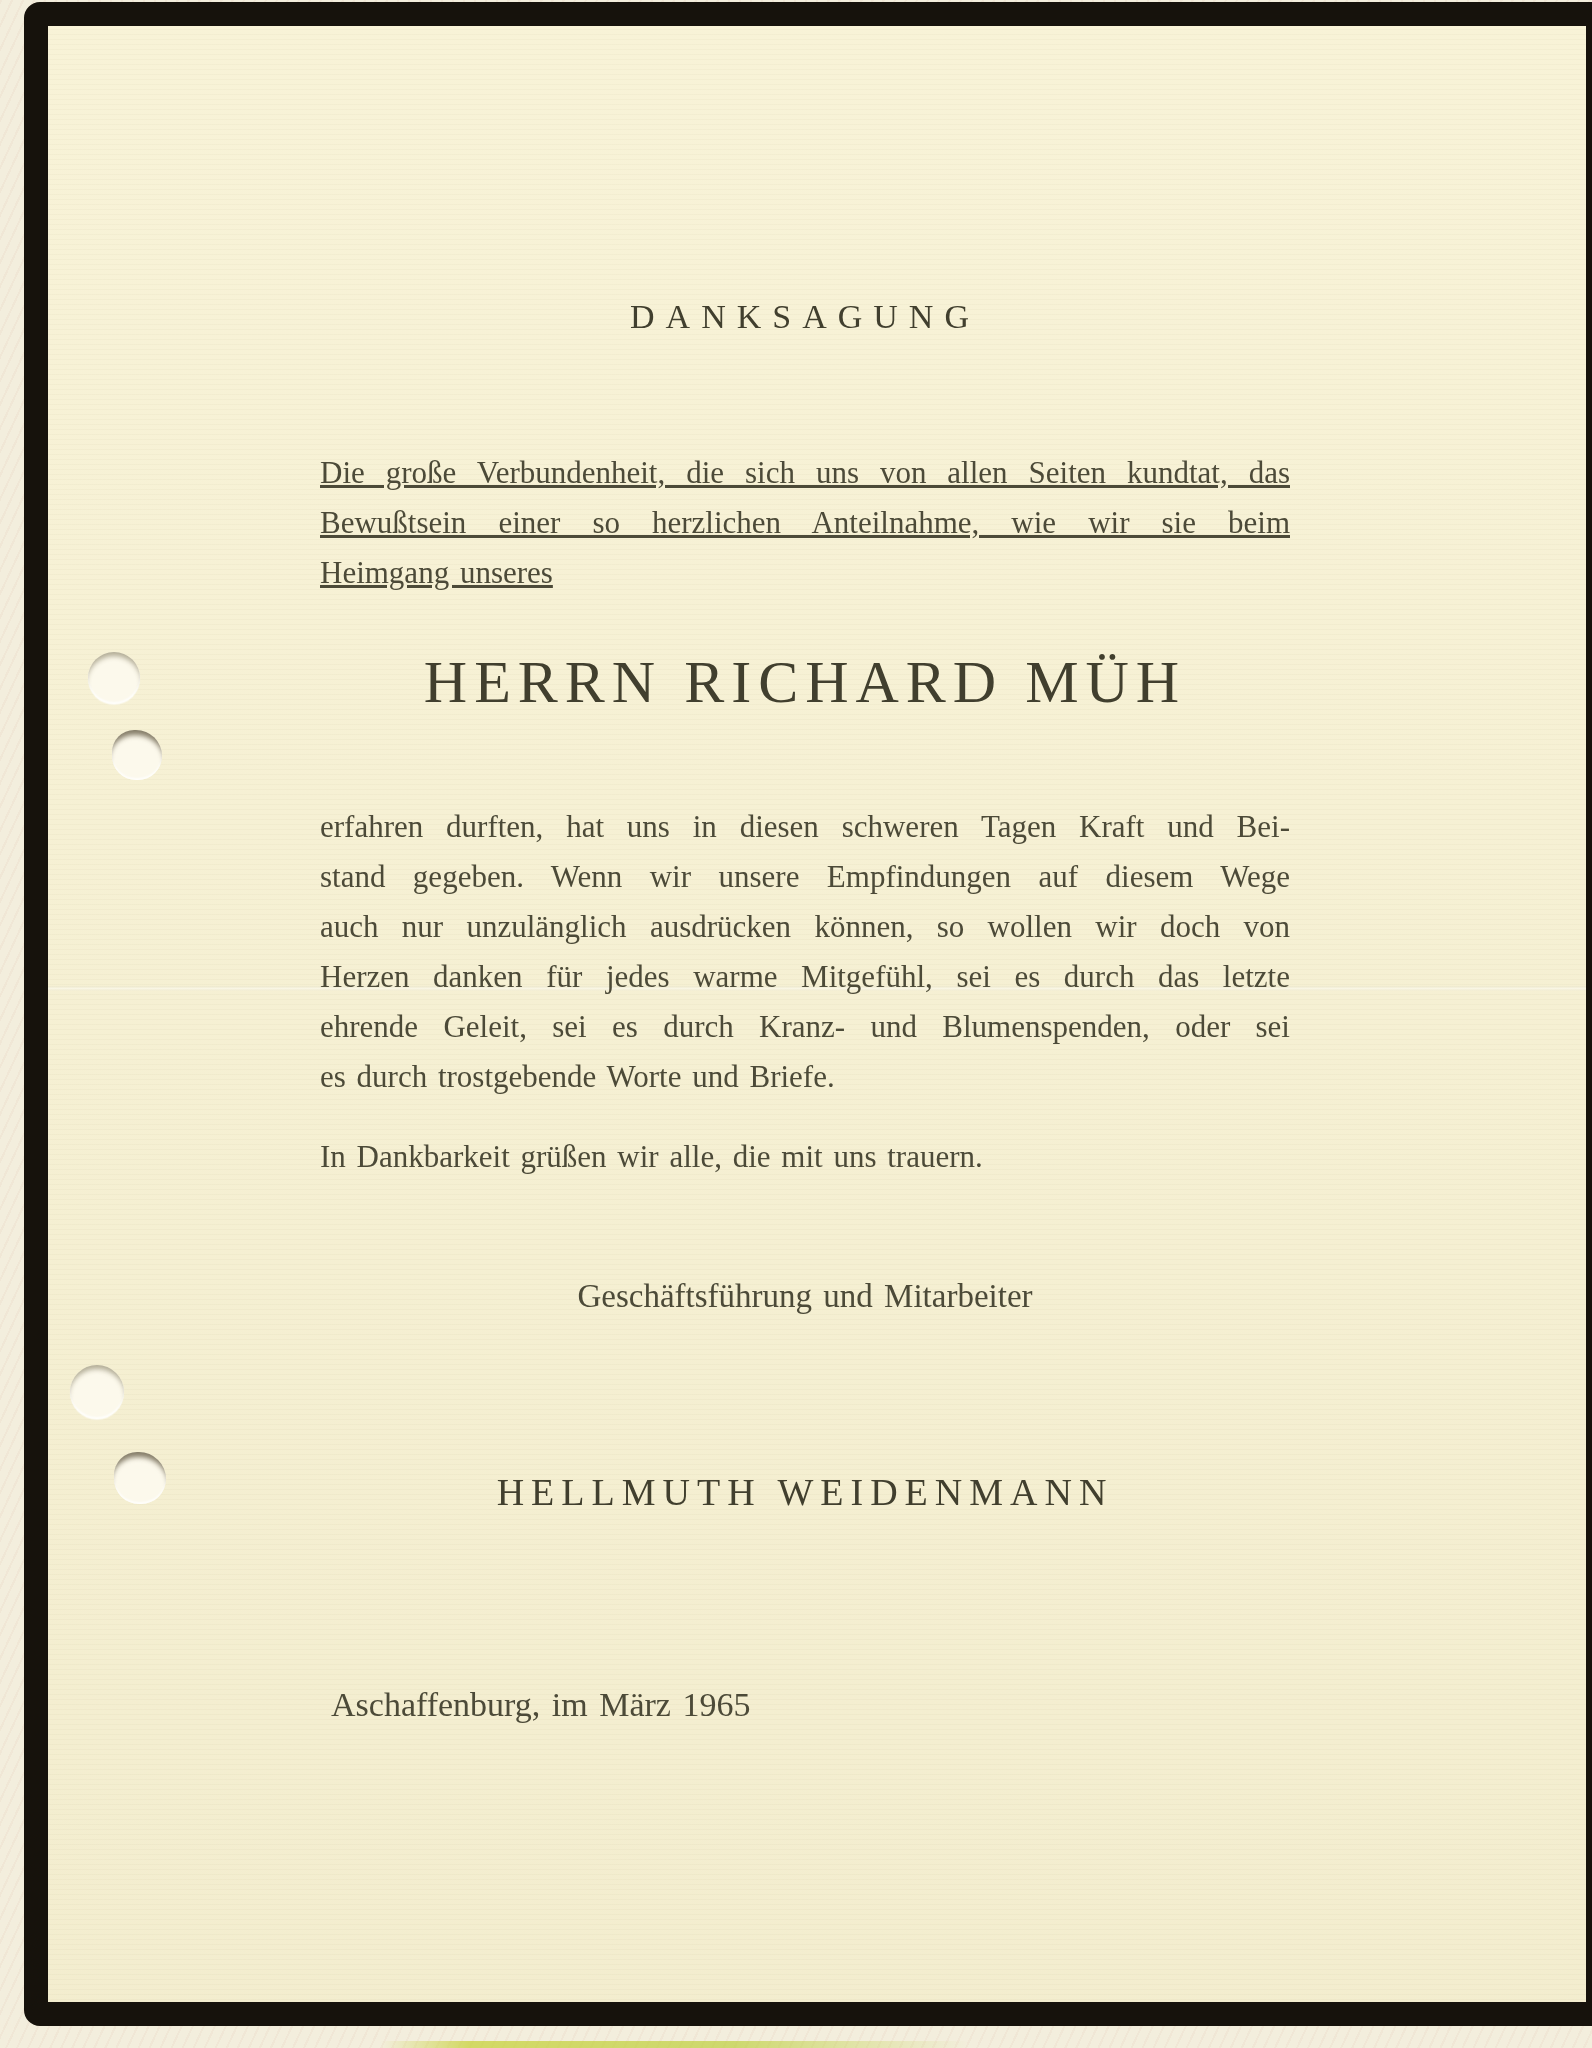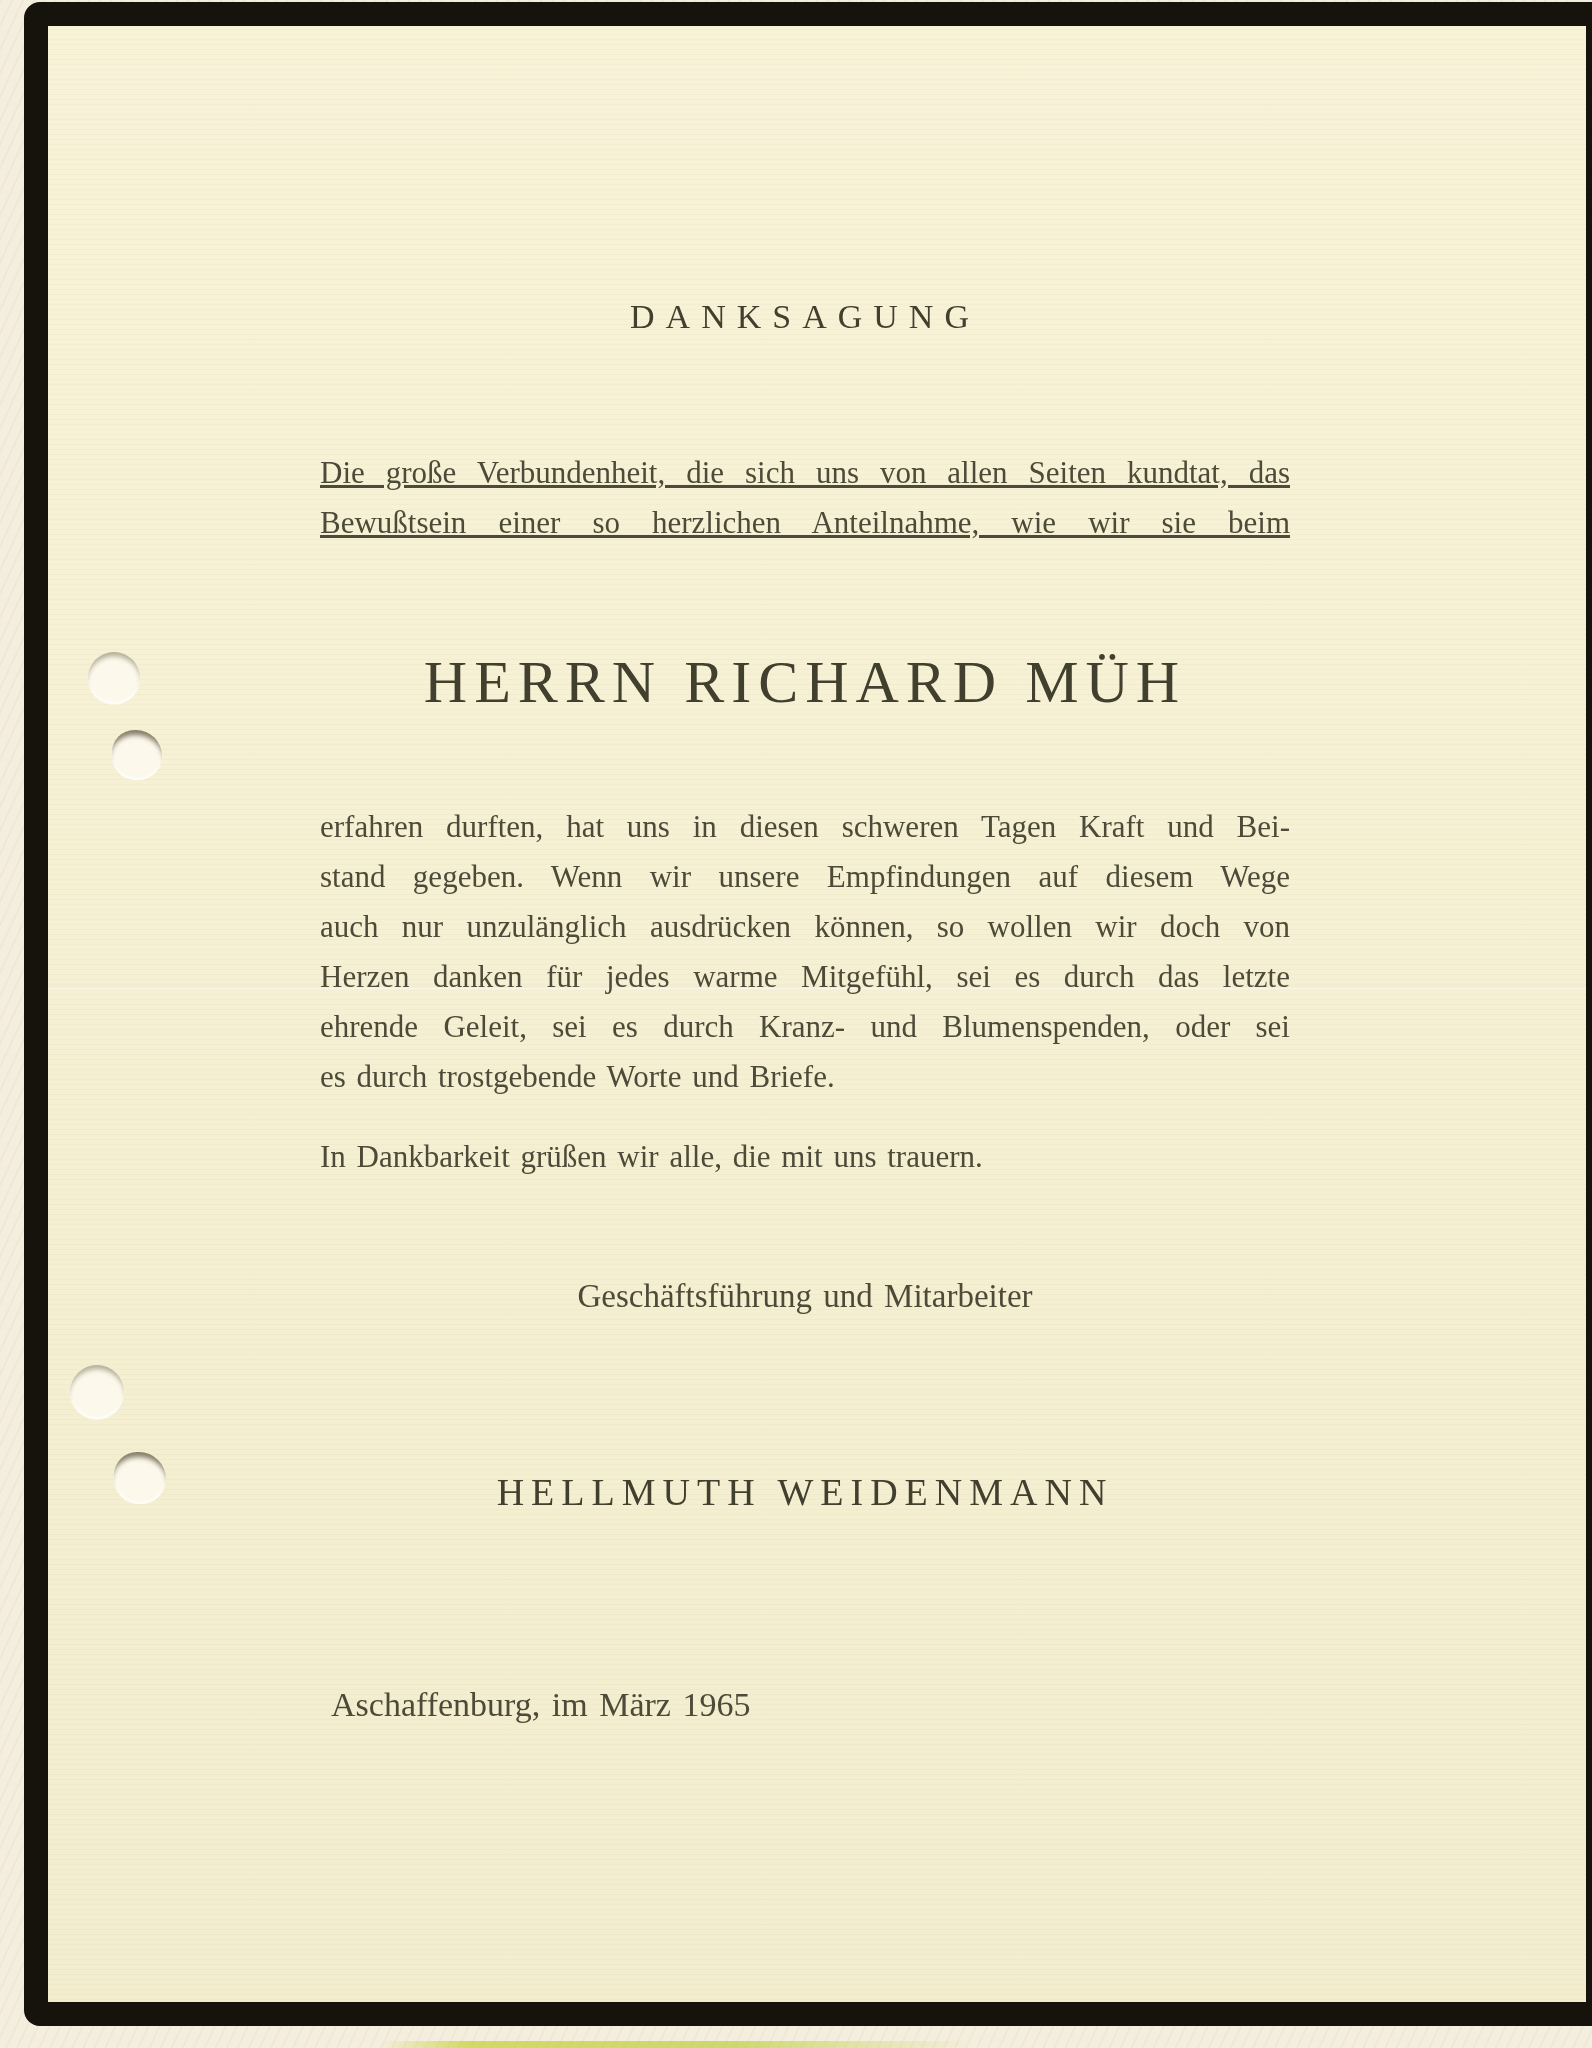--- a/index.html
+++ b/index.html
@@ -155,20 +155,21 @@
   <div class="hole hole-3"></div>
   <div class="hole hole-4 torn"></div>
 
   <div class="content">
 
     <h1 class="col title">DANKSAGUNG</h1>
 
     <div class="col intro">
       <div class="line jline">Die große Verbundenheit, die sich uns von allen Seiten kundtat, das</div>
       <div class="line jline">Bewußtsein einer so herzlichen Anteilnahme, wie wir sie beim</div>
+      <div class="line">Heimgang unseres</div>
     </div>
 
     <h2 class="col deceased">HERRN RICHARD MÜH</h2>
 
     <div class="col bodypar">
       <div class="line jline">erfahren durften, hat uns in diesen schweren Tagen Kraft und Bei-</div>
       <div class="line jline">stand gegeben. Wenn wir unsere Empfindungen auf diesem Wege</div>
       <div class="line jline">auch nur unzulänglich ausdrücken können, so wollen wir doch von</div>
       <div class="line jline">Herzen danken für jedes warme Mitgefühl, sei es durch das letzte</div>
       <div class="line jline">ehrende Geleit, sei es durch Kranz- und Blumenspenden, oder sei</div>

